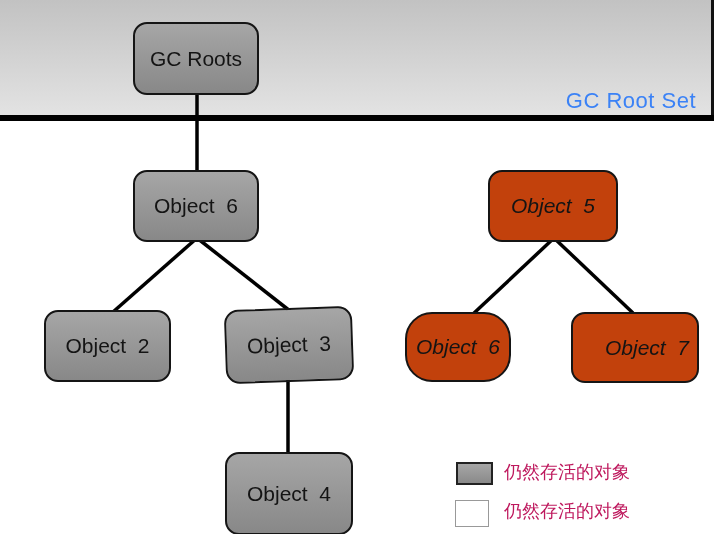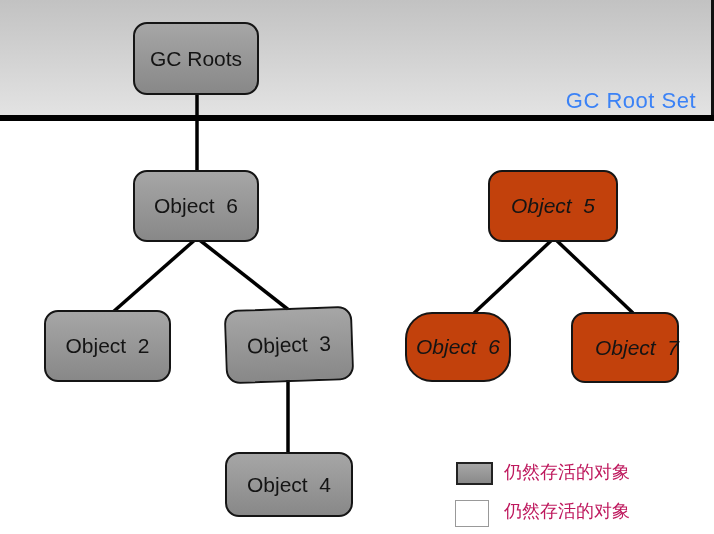--- a/index.html
+++ b/index.html
@@ -27,24 +27,24 @@
     position:absolute;z-index:2;display:flex;align-items:center;justify-content:center;
     border:2px solid #151515;border-radius:14px;font-size:21px;color:#141414;
     white-space:pre;box-sizing:border-box;
   }
   .node.alive{background:linear-gradient(to bottom,#a6a6a6 0%,#888888 100%);}
   .node.collectible{background:#c2410c;font-style:italic;}
   .n-gcroots{left:133px;top:22px;width:126px;height:73px;}
   .n-o1{left:133px;top:170px;width:126px;height:72px;}
   .n-o2{left:44px;top:310px;width:127px;height:72px;}
   .n-o3{left:225px;top:308px;width:128px;height:74px;transform:rotate(-2deg);}
-  .n-o4{left:225px;top:452px;width:128px;height:65px;}
+  .n-o4{left:225px;top:452px;width:128px;height:83px;}
   .n-o5{left:488px;top:170px;width:130px;height:72px;}
   .n-o6{left:405px;top:312px;width:106px;height:70px;border-radius:27px;}
-  .n-o7{left:571px;top:312px;width:108px;height:71px;padding-left:24px;}
+  .n-o7{left:571px;top:312px;width:128px;height:71px;padding-left:24px;}
   
   .watermark{
     position:absolute;top:504px;z-index:3;font-family:Liberation Serif, serif;
     font-size:19px;color:#15803d;letter-spacing:.5px;margin-top:32px;
   }
   .wm-left{left:377px;}
   .wm-right{left:620px;}
   
   .legend-swatch{position:absolute;z-index:4;box-sizing:border-box;}
   .sw-alive{

